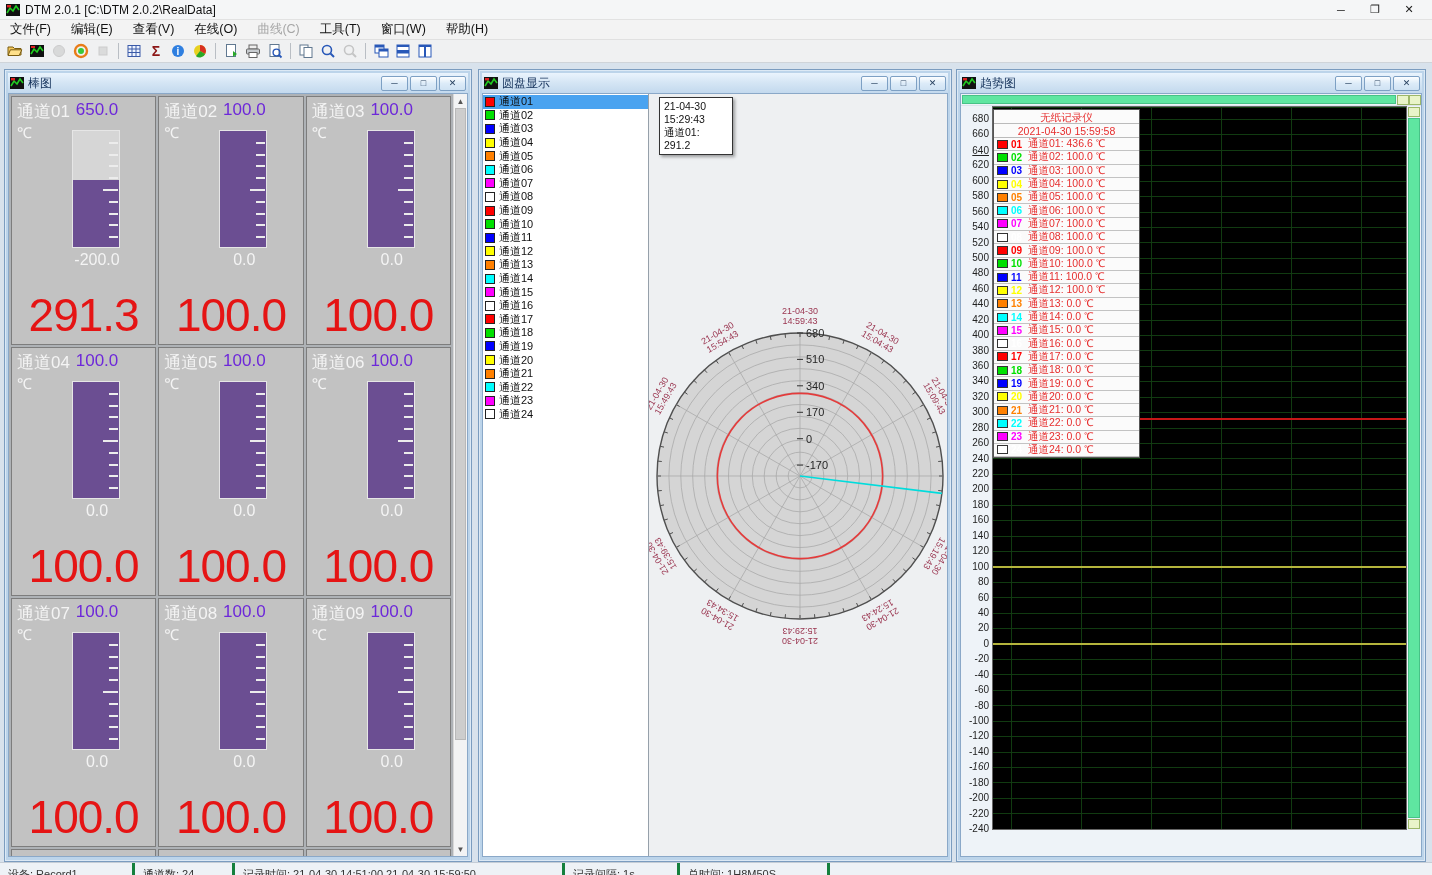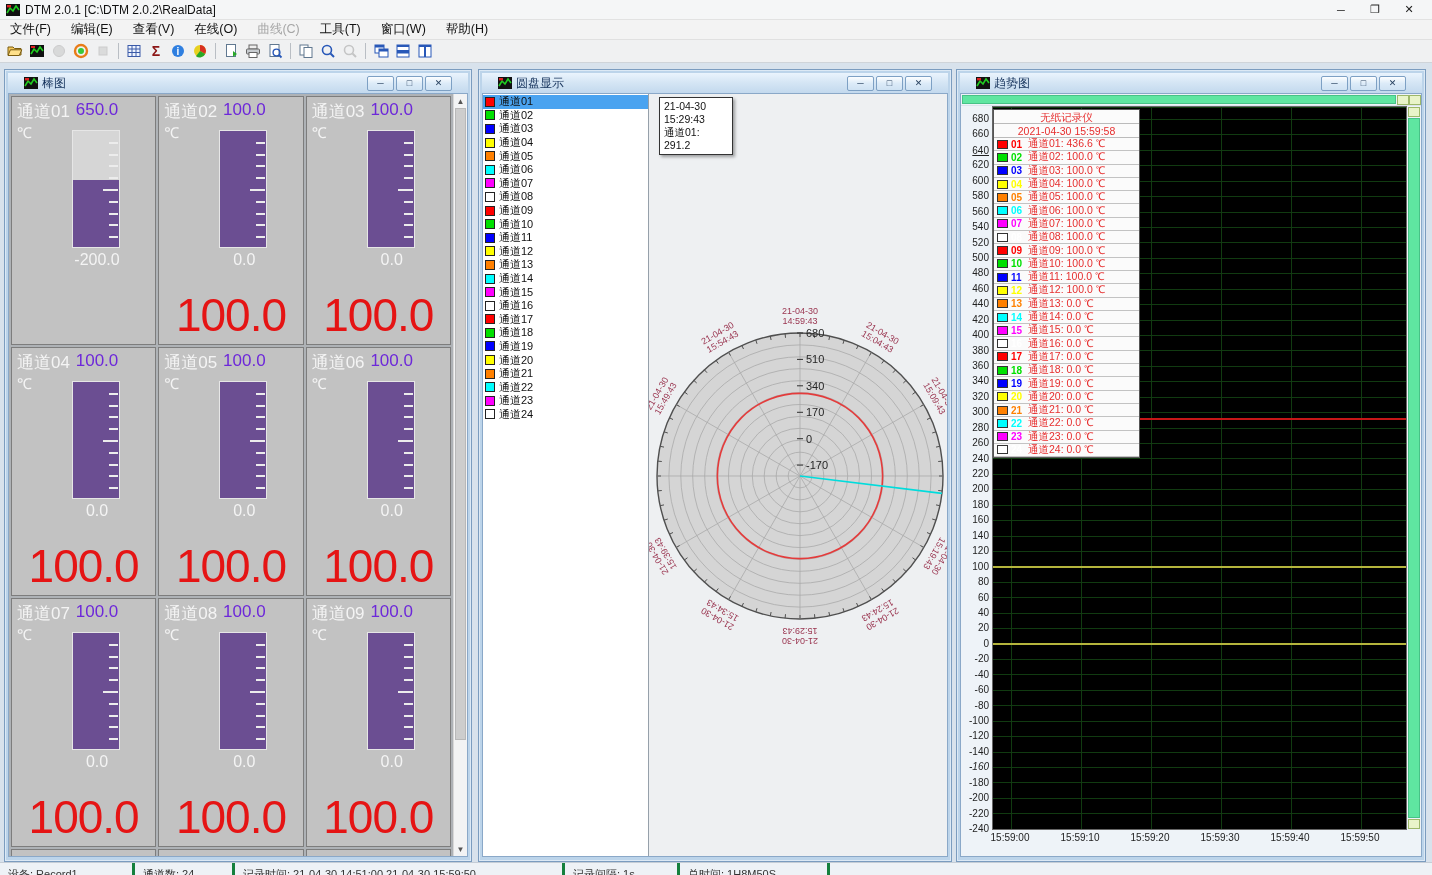--- a/index.html
+++ b/index.html
@@ -22,21 +22,21 @@
   .tbtn { width:22px; height:20px; display:flex; align-items:center; justify-content:center; }
   .tbtn svg { width:16px; height:16px; }
   .tbtn.disabled { filter:grayscale(1); opacity:.5; }
   .tsep { width:1px; height:16px; background:#b9bec4; margin:0 4px; }
 
   
   .mdi { position:relative; height:799px; background:#d8e2ec; }
   .cwin { position:absolute; top:6px; height:793px; border:1px solid #7b9cbf;
     background:#bcd4ea; padding:3px; box-shadow:0 0 0 1px #dce9f5 inset; }
   .cwin-title { height:20px; display:flex; align-items:center; font-size:12px; color:#15325b;
-    background:linear-gradient(#eaf4fd,#d4e5f4 50%,#c3d9ee); padding:0 16px; }
+    background:linear-gradient(#eaf4fd,#d4e5f4 50%,#c3d9ee); padding:0 2px; }
   .cwin-title .app-icon { margin-right:4px; }
   .cwin-title .spacer { flex:1; }
   .cbtn { width:27px; height:15px; margin-left:2px; border:1px solid #7da0c4; border-radius:2px;
     background:linear-gradient(#fdfeff,#dcebf8 50%,#cfe2f3); display:flex; align-items:center;
     justify-content:center; font-size:9px; color:#27415f; }
   .cwin-body { position:relative; height:calc(100% - 21px); border:1px solid #8aa8c8; overflow:hidden; }
 
   .app-icon { width:14px; height:12px; display:inline-block; }
   .app-icon svg { width:14px; height:12px; display:block; }
 
@@ -290,20 +290,21 @@
               <div class="gtick" style="top:22.6px;width:9px"></div>
               <div class="gtick" style="top:34.4px;width:9px"></div>
               <div class="gtick" style="top:46.2px;width:9px"></div>
               <div class="gtick" style="top:58.0px;width:15px"></div>
               <div class="gtick" style="top:69.8px;width:9px"></div>
               <div class="gtick" style="top:81.6px;width:9px"></div>
               <div class="gtick" style="top:93.4px;width:9px"></div>
               <div class="gtick" style="top:105.2px;width:9px"></div>
             </div>
             <div class="cell-min">-200.0</div>
+            <div class="cell-value">291.3</div>
           </div>
           <div class="bar-cell">
             <div class="cell-name">通道02</div>
             <div class="cell-max">100.0</div>
             <div class="cell-unit">℃</div>
             <div class="gauge">
               <div class="gauge-fill" style="height:100.0%"></div>
               <div class="gtick" style="top:10.8px;width:9px"></div>
               <div class="gtick" style="top:22.6px;width:9px"></div>
               <div class="gtick" style="top:34.4px;width:9px"></div>
@@ -907,28 +908,20 @@
         <div class="hline" style="top: 311px; background: rgb(198, 23, 23);"></div>
             <div class="hline" style="top: 458.6px; background: rgb(180, 180, 60);"></div>
             <div class="hline" style="top: 535.8px; background: rgb(180, 180, 60);"></div>
           </div>
         <div class="vscroll-green">
           <div class="gbtn"></div>
           <div class="vthumb"></div>
           <div class="gbtn"></div>
         </div>
       </div>
-      <div class="xlabels" id="xlabels">
-          <div class="xlab" style="left: 49px;">15:59:00</div>
-          <div class="xlab" style="left: 119px;">15:59:10</div>
-          <div class="xlab" style="left: 189px;">15:59:20</div>
-          <div class="xlab" style="left: 259px;">15:59:30</div>
-          <div class="xlab" style="left: 329px;">15:59:40</div>
-          <div class="xlab" style="left: 399px;">15:59:50</div>
-        </div>
     </div>
   </div>
 </div>
 
 <div class="statusbar" id="statusbar">
     <div class="sfield" style="width: 135px;">设备: Record1</div>
     <div class="sfield" style="width: 100px;">通道数: 24</div>
     <div class="sfield" style="width: 330px;">记录时间: 21-04-30 14:51:00      21-04-30 15:59:50</div>
     <div class="sfield" style="width: 115px;">记录间隔: 1s</div>
     <div class="sfield" style="width: 150px;">总时间: 1H8M50S</div>

